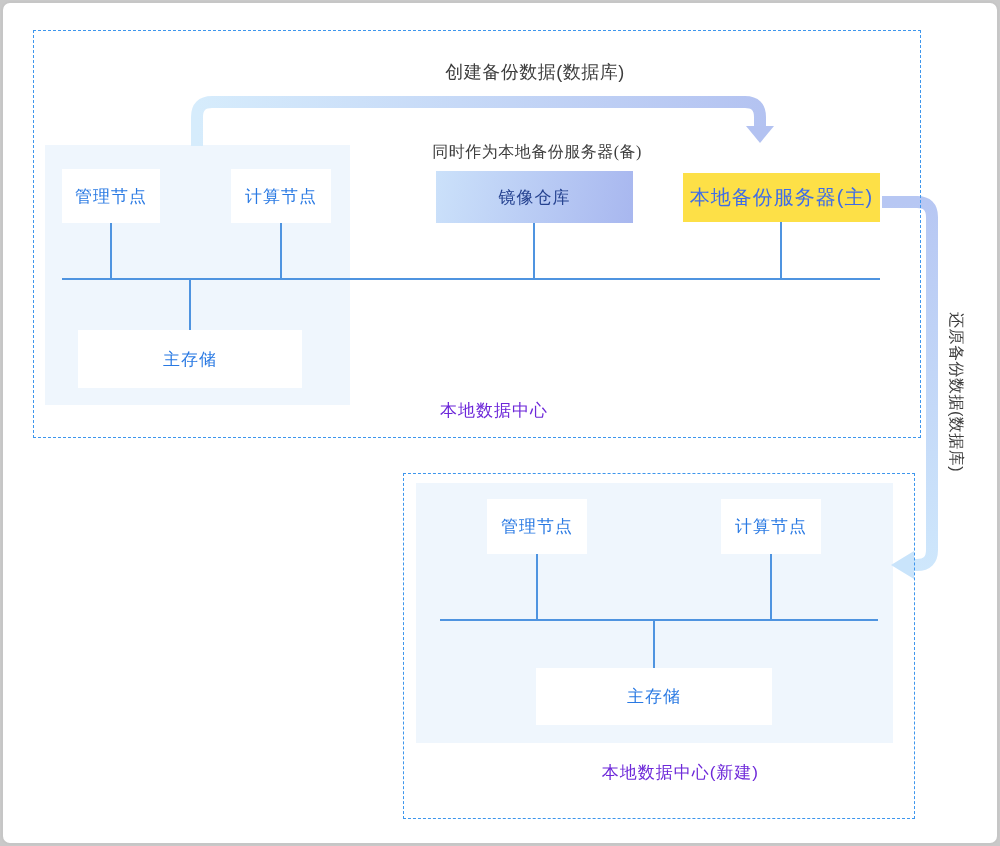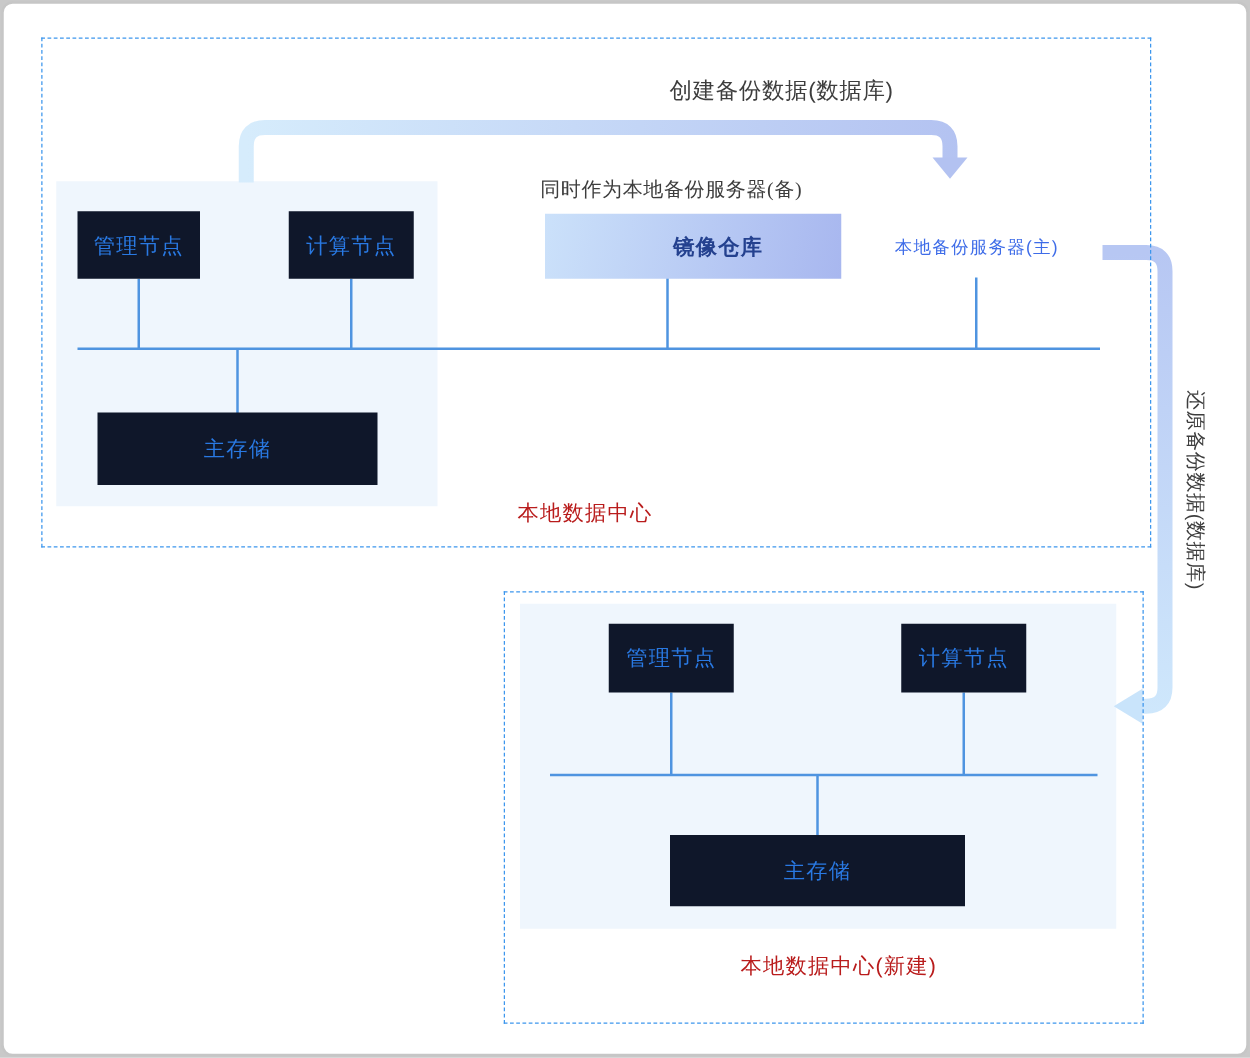--- a/index.html
+++ b/index.html
@@ -28,58 +28,56 @@
     background: #eff6fd;
     z-index: 5;
   }
   svg.layer {
     position: absolute; left: 0; top: 0;
     width: 1000px; height: 846px;
     z-index: 20;
   }
   .node {
     position: absolute;
-    background: #0f172a;
+    background: #ffffff;
     color: #2979e3;
     font-size: 17px;
     display: flex; align-items: center; justify-content: center;
     z-index: 40;
     letter-spacing: 1px;
   }
   .node-mirror {
     background: linear-gradient(100deg, #cbe1fa 0%, #a8b7ef 100%);
     color: #24418f;
-    font-weight: 700;
-    padding-left: 40px;
+    font-weight: 400;
   }
   .node-backup {
-    background: #ffffff;
+    background: #fde047;
     color: #3e6ce8;
-    font-size: 14px;
+    font-size: 20px;
   }
   .dc-label {
     position: absolute;
-    color: #b91c1c;
+    color: #6d28d9;
     font-size: 17px;
-    text-align: center;
+    text-align: right;
     z-index: 40;
     letter-spacing: 1px;
   }
   .annotation {
     position: absolute;
     color: #3d3d3d;
     font-size: 16px;
     text-align: center;
     z-index: 40;
     letter-spacing: 0.5px;
   }
   .annotation-title {
     font-size: 18px;
     font-weight: 500;
-    text-align: right;
   }
   .annotation-side {
     transform: rotate(90deg);
     transform-origin: center center;
   }
 </style>
 </head>
 <body>
 
 <div class="frame"></div>

